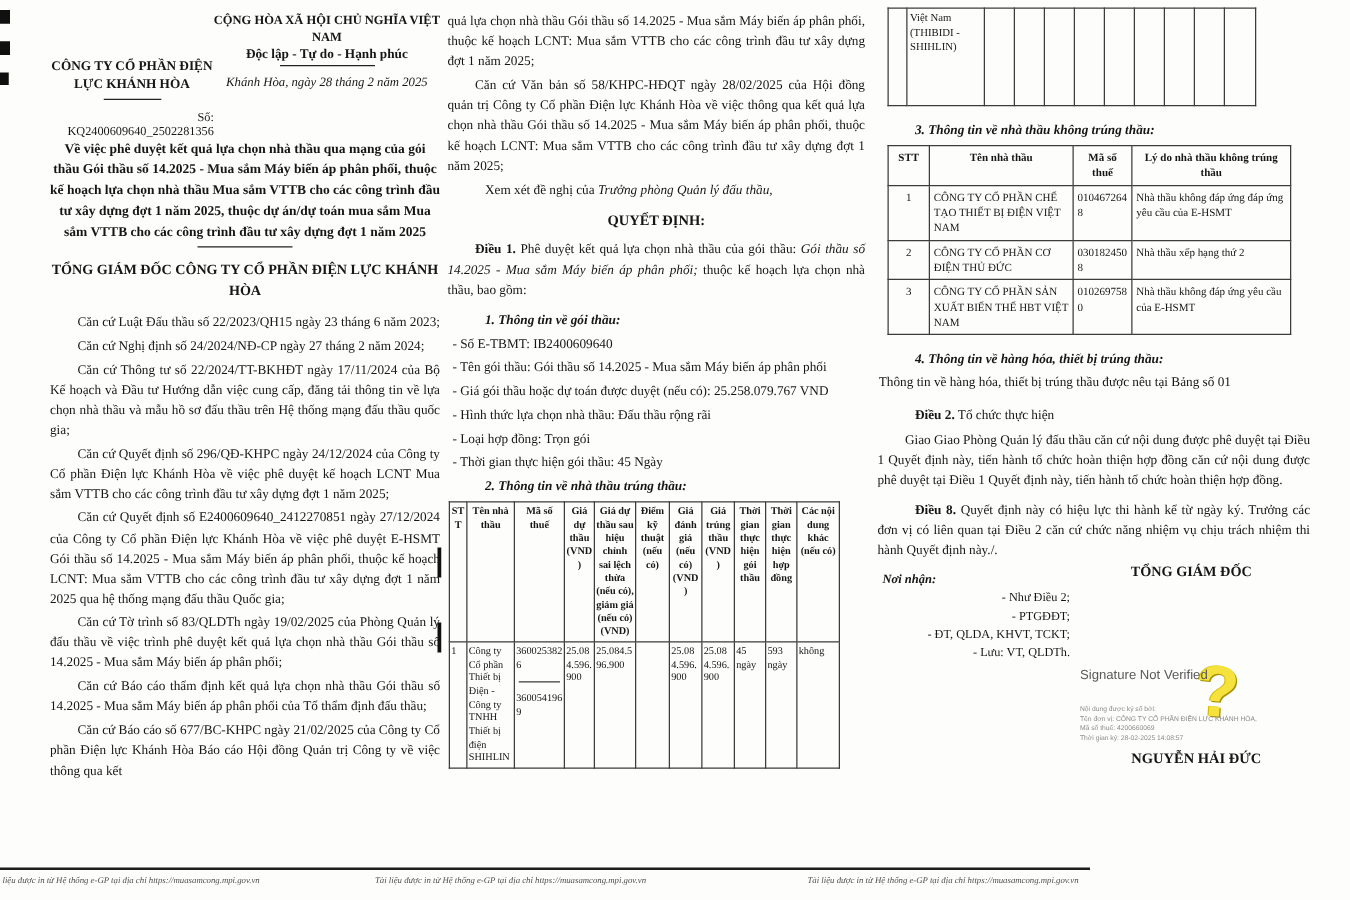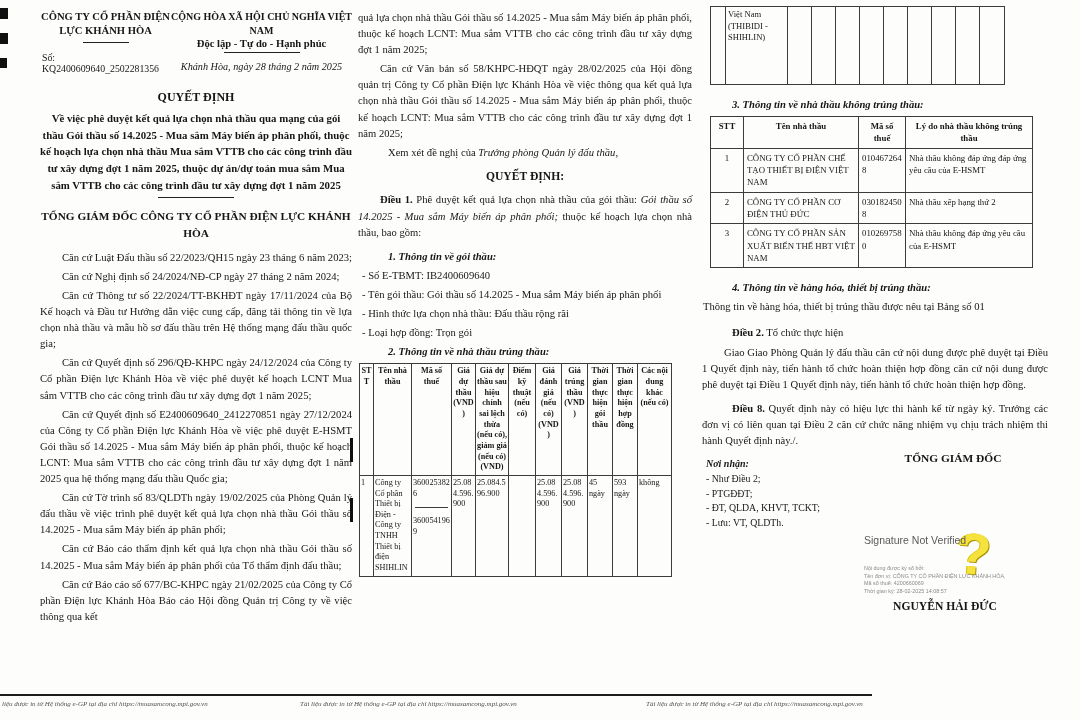--- a/index.html
+++ b/index.html
@@ -13,24 +13,24 @@
   p{margin:0 0 3px 0;font-size:10.6px;line-height:1.52;text-align:justify;}
   .ind{text-indent:22px;}
   .ind30{text-indent:30px;}
   .ctr{text-align:center;}
   .b{font-weight:700;}
   .i{font-style:italic;}
   .rule{height:1px;background:#222;margin:3px auto 4px auto;}
   .w40{width:46px;}.w70{width:76px;}
   
   .p1-head{display:flex;margin-top:10px;}
-  .p1-left{width:42%;text-align:center;}
+  .p1-left{width:42%;text-align:center;margin-top:37px;}
   .p1-right{width:58%;text-align:center;}
   .org{font-size:10.6px;line-height:1.35;}
-  .docnum{font-size:9.8px;margin-top:9px;text-align:left;padding-left:2px;}
+  .docnum{font-size:9.8px;margin-top:9px;text-align:right;padding-left:2px;}
   .motto1{font-size:10px;line-height:1.35;}
   .motto2{font-size:10.6px;margin-top:1px;}
   .pdate{font-size:10.2px;margin-top:8px;}
   .dec-title{font-size:12px;margin:14px 0 4px 0;}
   .dec-subject{font-size:10.8px;line-height:1.55;margin-bottom:2px;}
   .issuer{font-size:11.3px;margin:10px 0 8px 0;}
   
   table{border-collapse:collapse;table-layout:fixed;}
   .wtab{width:312px;margin:3px 0 0 1px;}
   .wtab th,.wtab td{border:1px solid #3c3c3c;padding:2px 1px;font-size:8.2px;line-height:1.3;
@@ -45,30 +45,30 @@
   .ltab{width:322px;margin:2px 0 0 8px;}
   .ltab th,.ltab td{border:1px solid #3c3c3c;padding:3px 3px;font-size:8.8px;line-height:1.4;
        vertical-align:top;word-wrap:break-word;}
   .ltab th{font-weight:700;text-align:center;}
   .ltab td.c{text-align:center;vertical-align:top;}
   .sechead{font-size:10.6px;margin:8px 0 3px 0;text-indent:30px;text-align:left;}
   
   .closing{position:absolute;top:452px;left:4px;width:340px;height:240px;}
   .noinhan{position:absolute;left:0;top:6px;width:150px;}
   .noinhan-h{font-size:10px;margin-bottom:3px;}
-  .rcpt{font-size:9.8px;line-height:1.5;text-align:left;margin:0;}
+  .rcpt{font-size:9.8px;line-height:1.5;text-align:right;margin:0;}
   .signcol{position:absolute;left:152px;top:0;width:190px;text-align:center;font-size:11.4px;}
   .sig{position:absolute;left:158px;top:82px;width:178px;}
   .qm{position:absolute;left:92px;top:-14px;font-size:58px;font-weight:700;color:#f6e23c;
       text-shadow:1px 1px 0 #a89200,-1px 0 0 #d6bf00;z-index:1;transform:rotate(4deg);
       font-family:"Liberation Sans",sans-serif;}
   .sigtxt{position:relative;z-index:2;}
   .s-status{font-size:10.5px;color:#5a5a5a;font-family:"Liberation Sans",sans-serif;margin-bottom:19px;}
   .s-line{font-size:5.4px;color:#8b8b8b;line-height:1.4;font-family:"Liberation Sans",sans-serif;}
-  .signer{position:absolute;left:144px;top:148px;width:190px;text-align:center;font-size:11.6px;}
+  .signer{position:absolute;left:156px;top:148px;width:190px;text-align:center;font-size:11.6px;}
   
   .footline{position:absolute;left:0;top:694px;width:872px;height:2px;background:#1d1d1d;}
   .pfoot{position:absolute;top:700px;font-size:7px;font-style:italic;color:#4f4f4f;white-space:nowrap;}
   #f1{left:2px;}#f2{left:300px;}#f3{left:646px;}
   .art{position:absolute;background:#101010;}
 </style>
 </head>
 <body>
 
 <div class="canvas">
@@ -87,21 +87,20 @@
         <div class="docnum">Số: KQ2400609640_2502281356</div>
       </div>
       <div class="p1-right">
         <div class="motto1 b">CỘNG HÒA XÃ HỘI CHỦ NGHĨA VIỆT NAM</div>
         <div class="motto2 b">Độc lập - Tự do - Hạnh phúc</div>
         <div class="rule w70"></div>
         <div class="pdate i">Khánh Hòa, ngày 28 tháng 2 năm 2025</div>
       </div>
     </div>
 
-    <p class="ctr b dec-title">QUYẾT ĐỊNH</p>
     <p class="ctr b dec-subject">Về việc phê duyệt kết quả lựa chọn nhà thầu qua mạng của gói thầu Gói thầu số 14.2025 - Mua sắm Máy biến áp phân phối, thuộc kế hoạch lựa chọn nhà thầu Mua sắm VTTB cho các công trình đầu tư xây dựng đợt 1 năm 2025, thuộc dự án/dự toán mua sắm Mua sắm VTTB cho các công trình đầu tư xây dựng đợt 1 năm 2025</p>
     <div class="rule w70"></div>
     <p class="ctr b issuer">TỔNG GIÁM ĐỐC CÔNG TY CỔ PHẦN ĐIỆN LỰC KHÁNH HÒA</p>
 
     <p class="ind">Căn cứ Luật Đấu thầu số 22/2023/QH15 ngày 23 tháng 6 năm 2023;</p>
     <p class="ind">Căn cứ Nghị định số 24/2024/NĐ-CP ngày 27 tháng 2 năm 2024;</p>
     <p class="ind">Căn cứ Thông tư số 22/2024/TT-BKHĐT ngày 17/11/2024 của Bộ Kế hoạch và Đầu tư Hướng dẫn việc cung cấp, đăng tải thông tin về lựa chọn nhà thầu và mẫu hồ sơ đấu thầu trên Hệ thống mạng đấu thầu quốc gia;</p>
     <p class="ind">Căn cứ Quyết định số 296/QĐ-KHPC ngày 24/12/2024 của Công ty Cổ phần Điện lực Khánh Hòa về việc phê duyệt kế hoạch LCNT Mua sắm VTTB cho các công trình đầu tư xây dựng đợt 1 năm 2025;</p>
     <p class="ind">Căn cứ Quyết định số E2400609640_2412270851 ngày 27/12/2024 của Công ty Cổ phần Điện lực Khánh Hòa về việc phê duyệt E-HSMT Gói thầu số 14.2025 - Mua sắm Máy biến áp phân phối, thuộc kế hoạch LCNT: Mua sắm VTTB cho các công trình đầu tư xây dựng đợt 1 năm 2025 qua hệ thống mạng đấu thầu Quốc gia;</p>
     <p class="ind">Căn cứ Tờ trình số 83/QLDTh ngày 19/02/2025 của Phòng Quản lý đấu thầu về việc trình phê duyệt kết quả lựa chọn nhà thầu Gói thầu số 14.2025 - Mua sắm Máy biến áp phân phối;</p>
@@ -111,22 +110,24 @@
 
   <div class="page" id="page2">
     <p style="margin-top:10px">quả lựa chọn nhà thầu Gói thầu số 14.2025 - Mua sắm Máy biến áp phân phối, thuộc kế hoạch LCNT: Mua sắm VTTB cho các công trình đầu tư xây dựng đợt 1 năm 2025;</p>
     <p class="ind">Căn cứ Văn bản số 58/KHPC-HĐQT ngày 28/02/2025 của Hội đồng quản trị Công ty Cổ phần Điện lực Khánh Hòa về việc thông qua kết quả lựa chọn nhà thầu Gói thầu số 14.2025 - Mua sắm Máy biến áp phân phối, thuộc kế hoạch LCNT: Mua sắm VTTB cho các công trình đầu tư xây dựng đợt 1 năm 2025;</p>
     <p class="ind30"><span>Xem xét đề nghị của </span><i>Trưởng phòng Quản lý đấu thầu,</i></p>
     <p class="ctr b" style="font-size:11.6px;margin:7px 0 7px 0">QUYẾT ĐỊNH:</p>
     <p class="ind"><b>Điều 1.</b><span> Phê duyệt kết quả lựa chọn nhà thầu của gói thầu: </span><i>Gói thầu số 14.2025 - Mua sắm Máy biến áp phân phối;</i><span> thuộc kế hoạch lựa chọn nhà thầu, bao gồm:</span></p>
     <p class="b i sechead">1. Thông tin về gói thầu:</p>
     <p style="margin-left:4px">- Số E-TBMT: IB2400609640</p>
     <p style="margin-left:4px">- Tên gói thầu: Gói thầu số 14.2025 - Mua sắm Máy biến áp phân phối</p>
+    <p style="margin-left:4px">- Giá gói thầu hoặc dự toán được duyệt (nếu có): 25.258.079.767 VND</p>
     <p style="margin-left:4px">- Hình thức lựa chọn nhà thầu: Đấu thầu rộng rãi</p>
     <p style="margin-left:4px">- Loại hợp đồng: Trọn gói</p>
+    <p style="margin-left:4px">- Thời gian thực hiện gói thầu: 45 Ngày</p>
     <p class="b i sechead" style="margin-top:2px">2. Thông tin về nhà thầu trúng thầu:</p>
 
     <table class="wtab">
       <colgroup>
         <col style="width:14px">
           <col style="width:38px">
           <col style="width:40px">
           <col style="width:24px">
         <col style="width:33px">
           <col style="width:27px">

